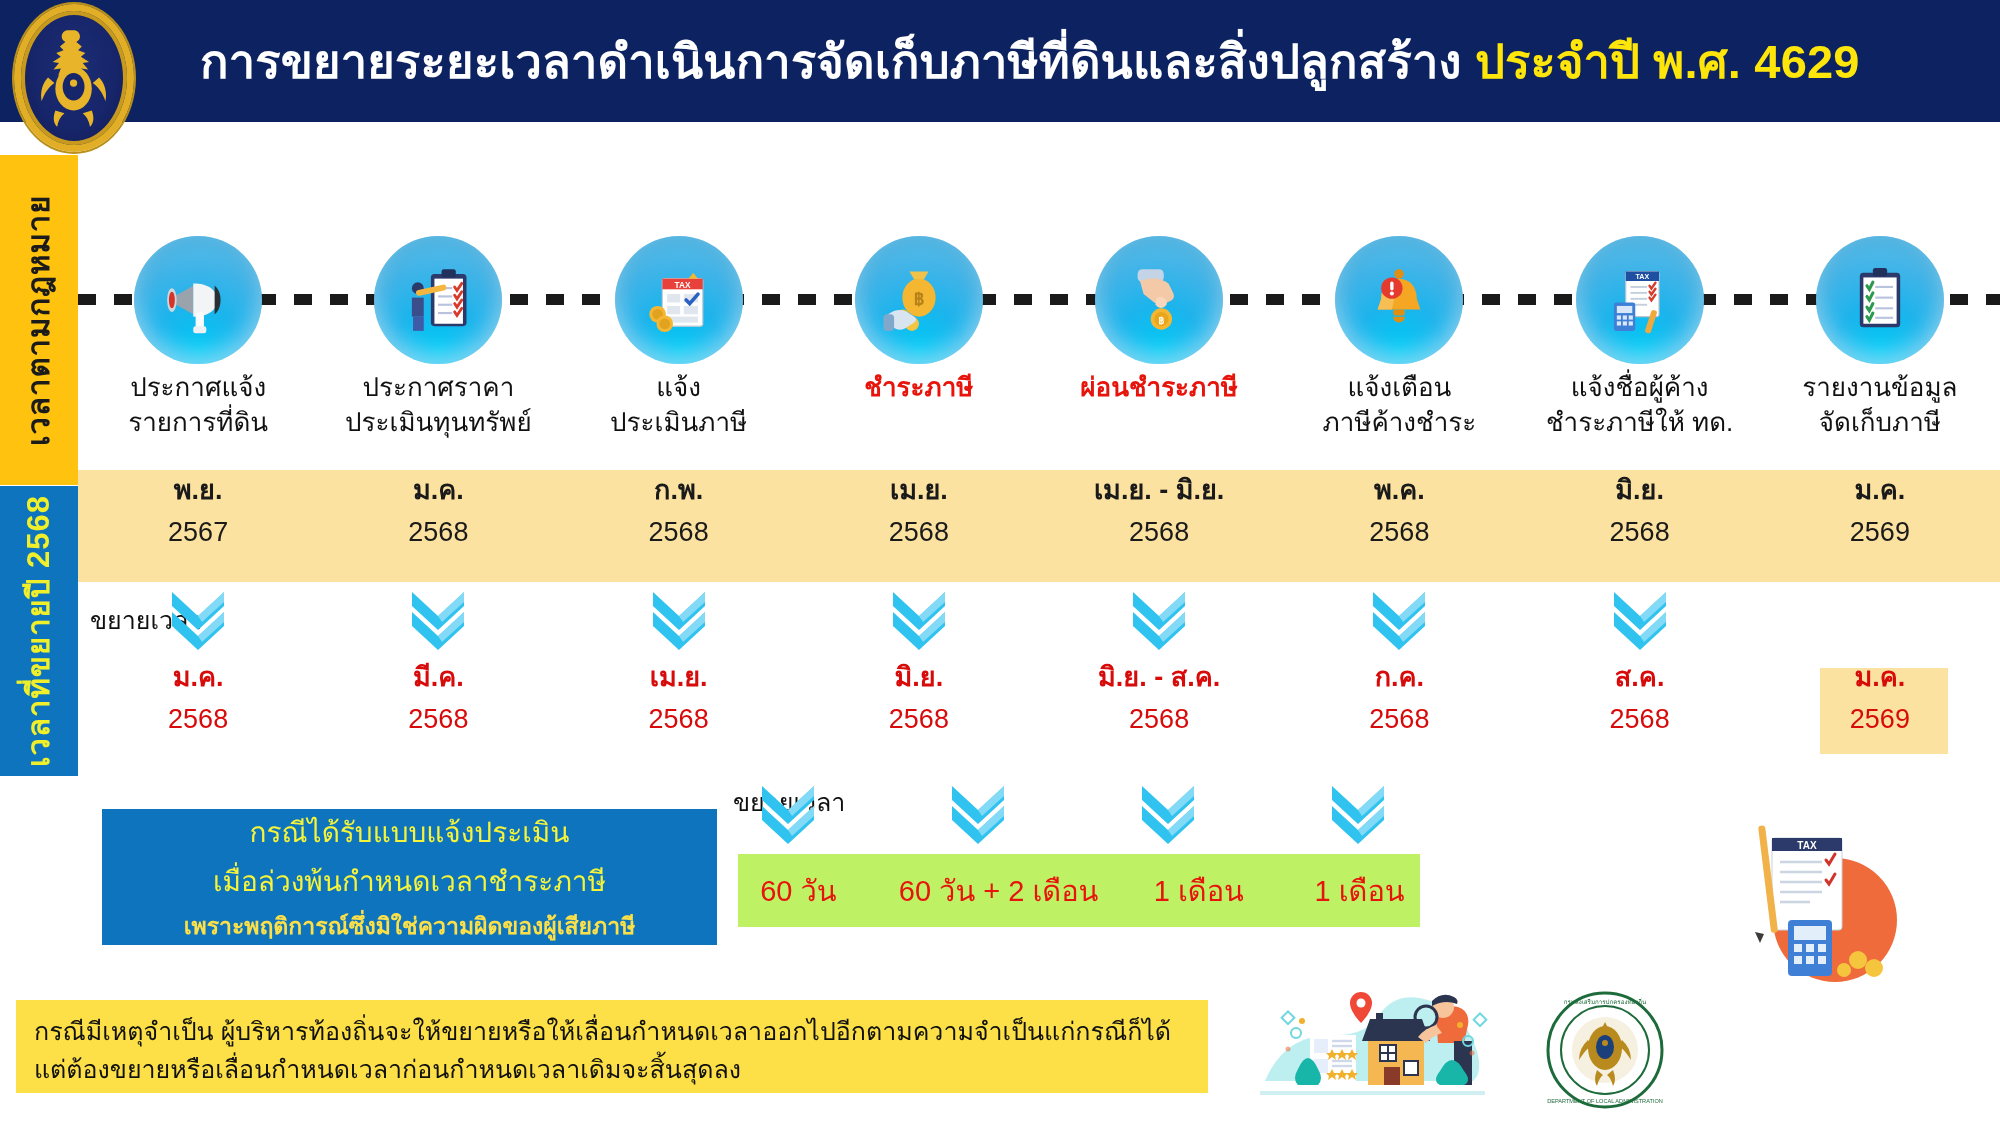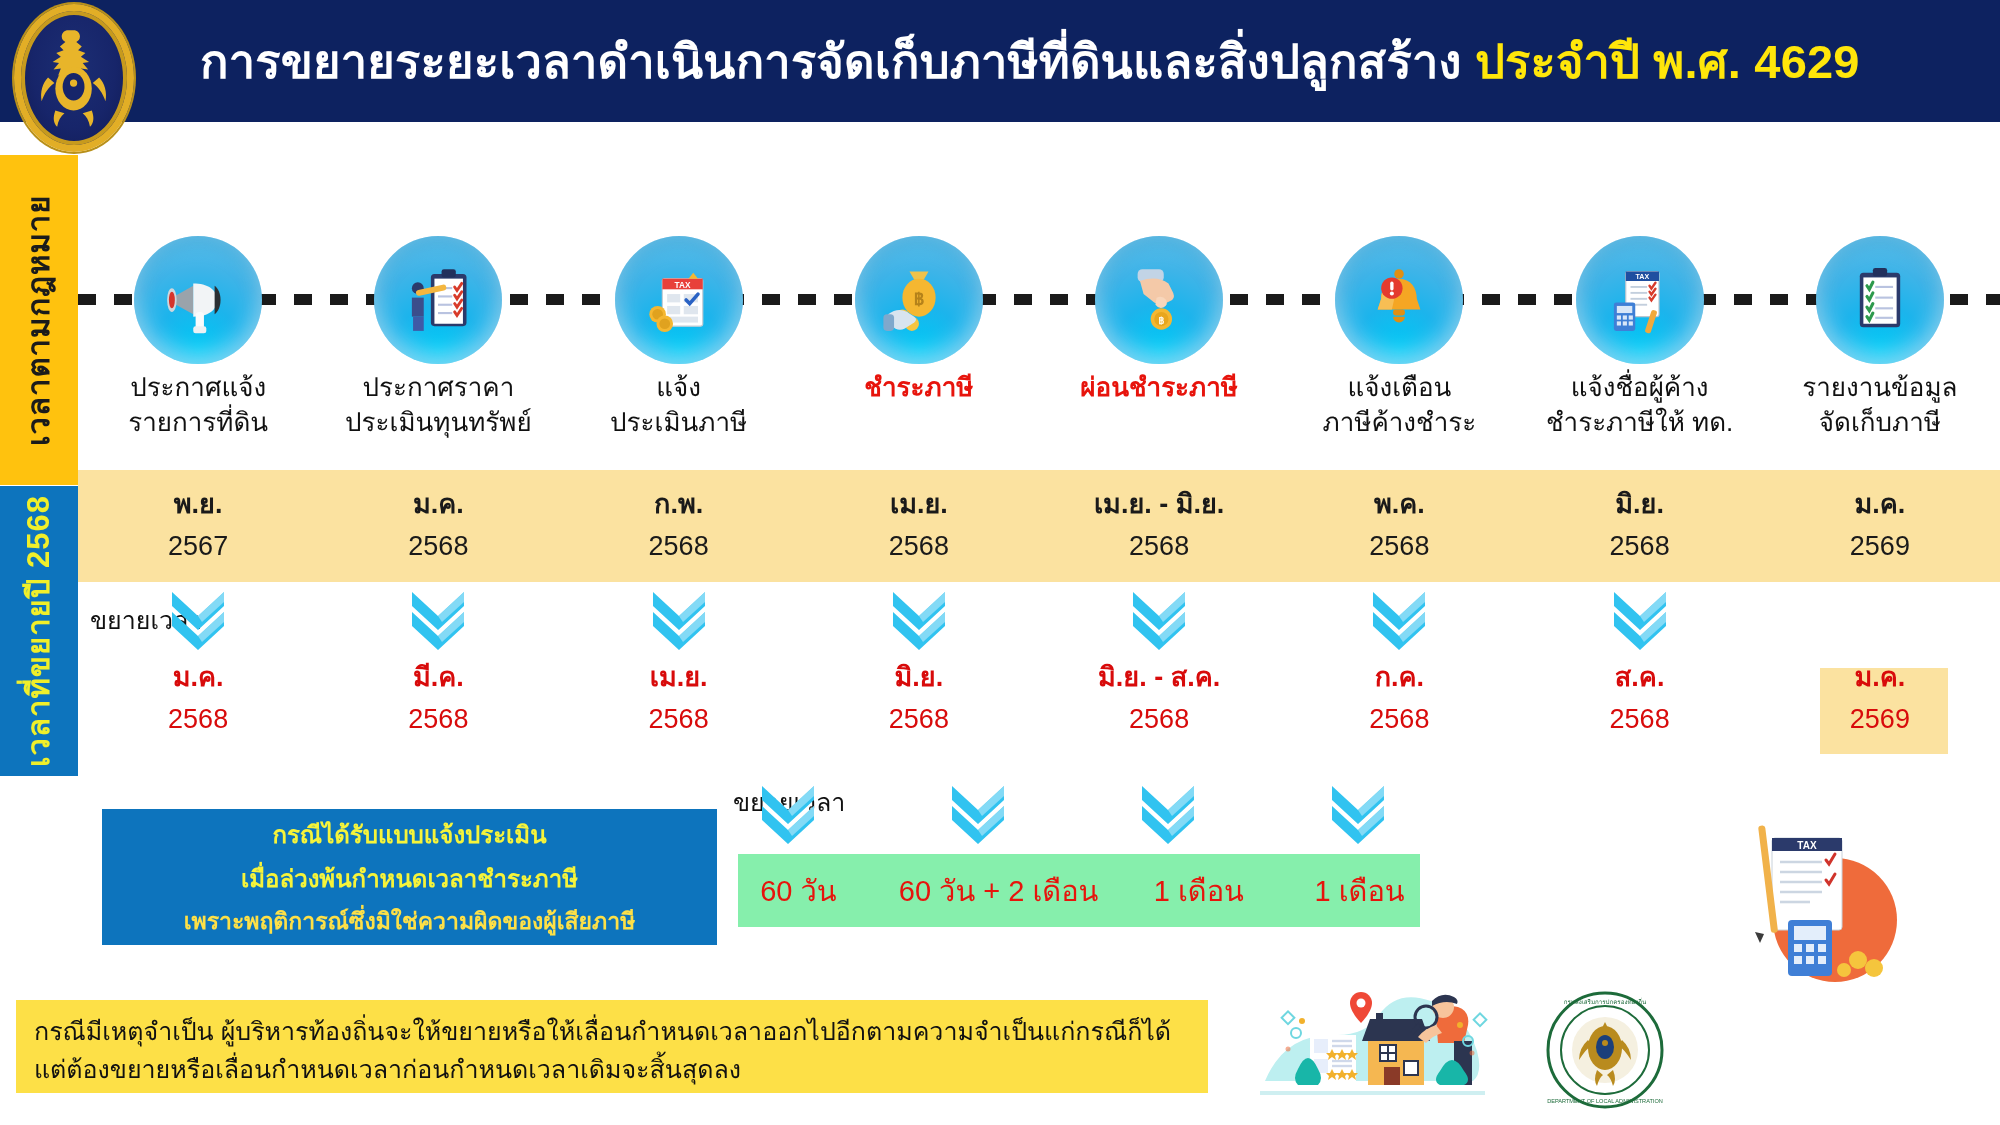--- a/index.html
+++ b/index.html
@@ -78,21 +78,21 @@
   .steplabels { position: absolute; left: 78px; top: 370px; width: 1922px; height: 95px; display: flex; }
   .steplabel {
     flex: 1; text-align: center; font-size: 26px; line-height: 1.35;
     color: #111; font-weight: 500; padding: 0 18px;
   }
   .steplabel.red { color: #e7140c; font-weight: bold; }
 
   
   .dateband {
     position: absolute; left: 78px; top: 470px; width: 1922px; height: 112px;
-    background: #fbe2a0; display: flex; align-items: center;
+    background: #fbe2a0; display: flex; 
   }
   .datecell { flex: 1; text-align: center; font-size: 27px; color: #1a1a1a; line-height: 1.55; }
   .datecell .m { font-weight: bold; display: block; }
   .datecell .y { display: block; }
 
   
   .ext { position: absolute; left: 78px; top: 582px; width: 1922px; height: 403px; background: #ffffff; }
 
   .extlabel-1 {
     position: absolute; left: 12px; top: 18px;
@@ -114,31 +114,31 @@
     position: absolute; right: 52px; top: 86px;
     width: 128px; height: 86px; background: #fbe2a0;
   }
 
   
   .bluebox {
     position: absolute; left: 24px; top: 227px; width: 615px; height: 136px;
     background: #0d74bd; display: flex; flex-direction: column;
     align-items: center; justify-content: center; gap: 5px;
   }
-  .bluebox .l1, .bluebox .l2 { color: #f6f43a; font-size: 24px; font-weight: bold; }
+  .bluebox .l1, .bluebox .l2 { color: #f6f43a; font-size: 28px; font-weight: normal; }
   .bluebox .l3 { color: #fde047; font-size: 23px; font-weight: bold; }
 
   
   .extrow-2 { position: absolute; left: 615px; top: 200px; width: 760px; height: 200px; }
   .dur-chevs { position: absolute; left: 0; top: 0; width: 760px; height: 78px; display: flex; }
   .dur-chevs > div { flex: 1; display: flex; justify-content: center; }
   .dur-chevs .chev { margin-top: 0; }
   .durstrip {
     position: absolute; left: 45px; top: 72px; width: 682px; height: 73px;
-    background: #86efac; display: flex; align-items: center; gap: 40px;
+    background: #bef264; display: flex; align-items: center; gap: 40px;
   }
   .durcell { flex: 1; text-align: center; font-size: 29px; color: #e7140c; white-space: nowrap; }
 
   
   .footer {
     position: absolute; left: 16px; top: 1000px; width: 1192px; height: 93px;
     background: #fde047; padding: 13px 18px;
   }
   .footer p { font-size: 25px; color: #111; line-height: 1.5; }
 

